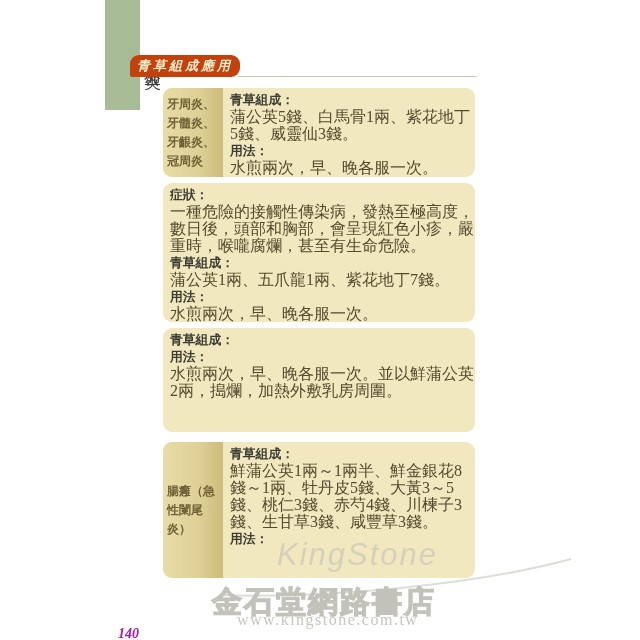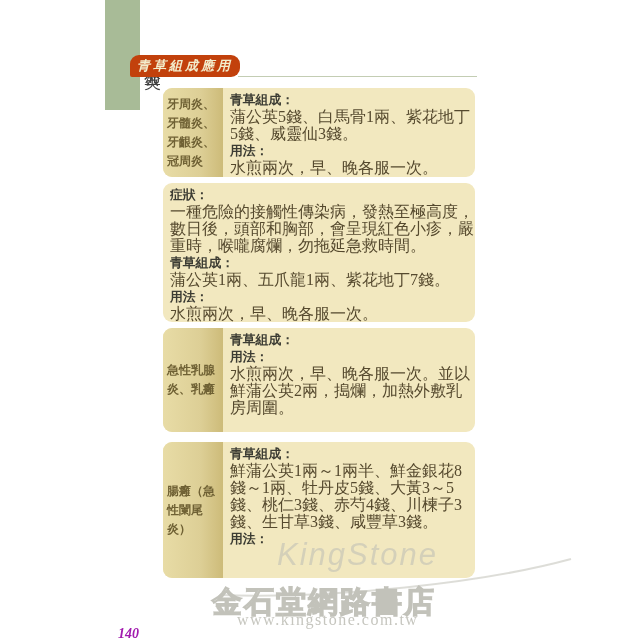--- a/index.html
+++ b/index.html
@@ -60,31 +60,29 @@
       <div class="h">青草組成：</div>
       <div class="b">蒲公英5錢、白馬骨1兩、紫花地丁5錢、威靈仙3錢。</div>
       <div class="h">用法：</div>
       <div class="b">水煎兩次，早、晚各服一次。</div>
     </div>
   </div>
 
   <div class="sec s2">
     <div class="content">
       <div class="h">症狀：</div>
-      <div class="b">一種危險的接觸性傳染病，發熱至極高度，數日後，頭部和胸部，會呈現紅色小疹，嚴重時，喉嚨腐爛，勿拖延急救時間。</div>
+      <div class="b">一種危險的接觸性傳染病，發熱至極高度，數日後，頭部和胸部，會呈現紅色小疹，嚴重時，喉嚨腐爛，甚至有生命危險。</div>
       <div class="h">青草組成：</div>
       <div class="b">蒲公英1兩、五爪龍1兩、紫花地丁7錢。</div>
       <div class="h">用法：</div>
       <div class="b">水煎兩次，早、晚各服一次。</div>
     </div>
   </div>
 
   <div class="sec s3">
-    <div class="cond">急性乳腺
-炎、乳癰</div>
     <div class="content">
       <div class="h">青草組成：</div>
       <div class="h">用法：</div>
       <div class="b">水煎兩次，早、晚各服一次。並以鮮蒲公英2兩，搗爛，加熱外敷乳房周圍。</div>
     </div>
   </div>
 
   <div class="sec s4">
     <div class="cond">腸癰（急
 性闌尾炎）</div>

